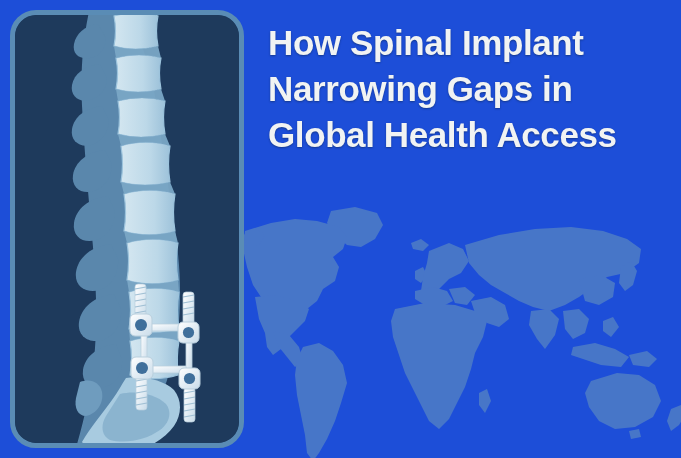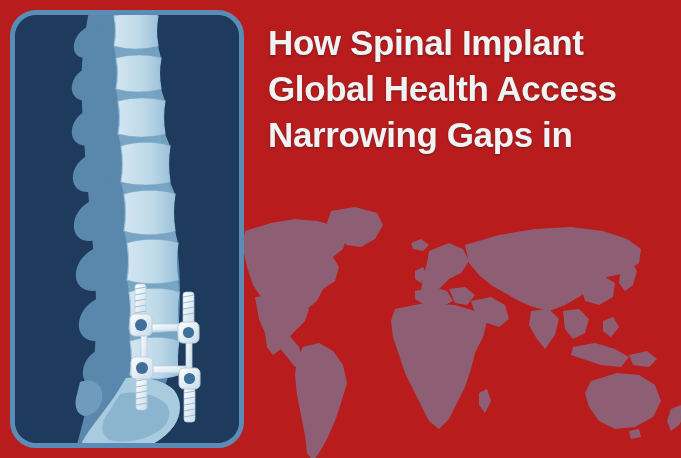--- a/index.html
+++ b/index.html
@@ -5,21 +5,21 @@
   html, body {
     margin: 0;
     padding: 0;
     background: #2f5882;
   }
   #root {
     position: relative;
     width: 681px;
     height: 458px;
     overflow: hidden;
-    background: #b91c1c;
+    background: #1d4ed8;
     font-family: "Liberation Sans", sans-serif;
   }
 
   
   #world-map {
     position: absolute;
     left: 243px;
     top: 205px;
     width: 450px;
     height: 258px;
@@ -269,17 +269,17 @@
             <rect x="169" y="358" width="21" height="21" rx="5" fill="url(#implantGrad)" stroke="#b9cfdd" stroke-width="1"></rect>
             <circle cx="179.5" cy="368.5" r="5.6" fill="#3f6f9b"></circle>
           </g>
         </g>
       </svg>
     </div>
   </div>
 
   <div id="headline">
     <span class="line">How Spinal Implant</span>
+    <span class="line">Narrowing Gaps in</span>
     <span class="line">Global Health Access</span>
-    <span class="line">Narrowing Gaps in</span>
   </div>
 
 </div>
 
 </body></html>

